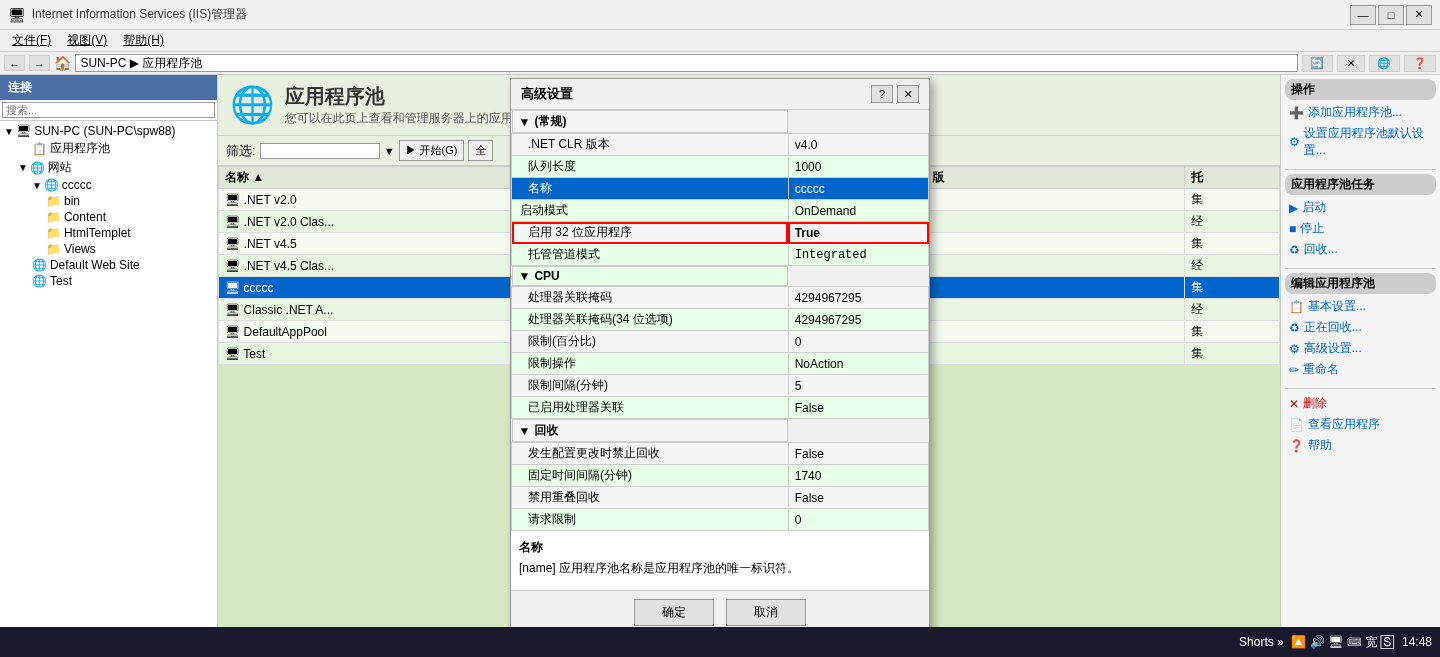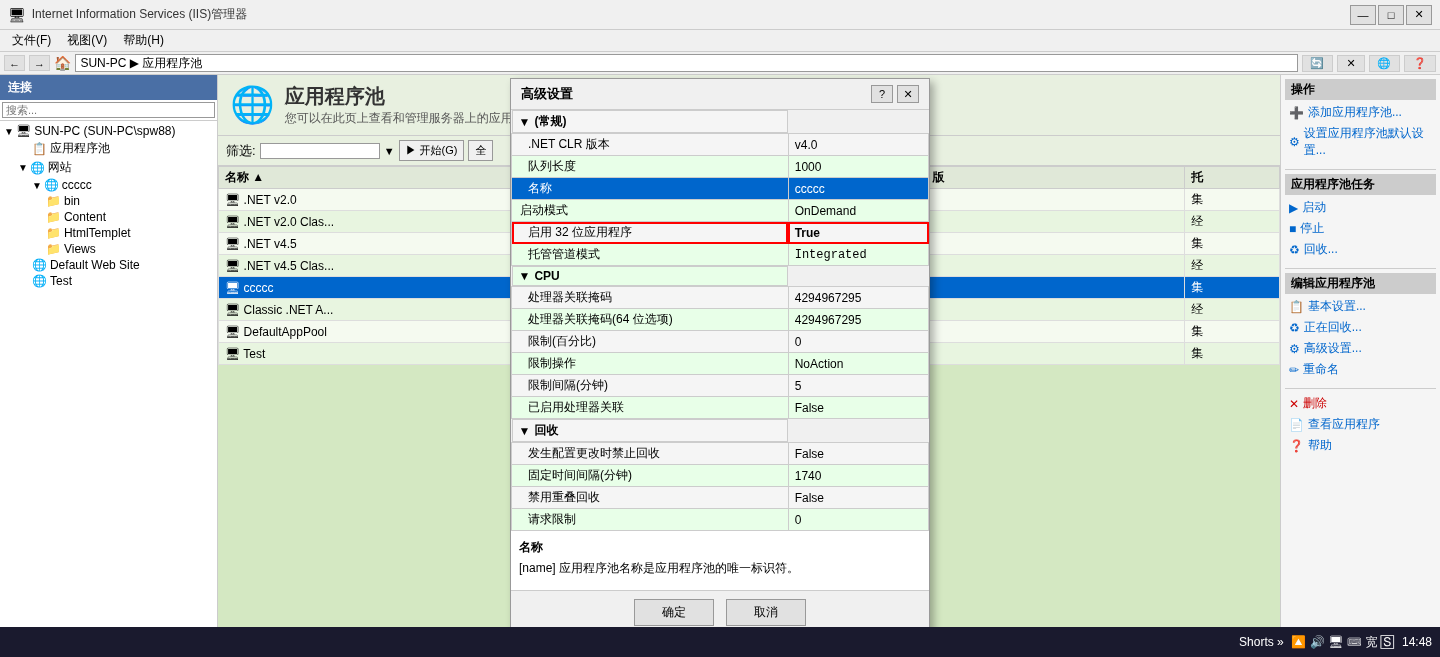--- a/index.html
+++ b/index.html
@@ -11,21 +11,21 @@
       background: #f0f0f0; height: 30px; padding: 0 8px;
       border-bottom: 1px solid #ccc;
     }
     .title-bar-left { display: flex; align-items: center; gap: 6px; }
     .title-bar-title { font-size: 12px; color: #333; }
     .title-bar-controls { display: flex; gap: 2px; }
     .title-btn { width: 26px; height: 20px; border: 1px solid #999; background: #e1e1e1; cursor: pointer; font-size: 11px; display: flex; align-items: center; justify-content: center; }
 
     
     .menu-bar { display: flex; align-items: center; height: 22px; padding: 0 4px; background: #f0f0f0; border-bottom: 1px solid #ccc; }
-    .menu-item { padding: 2px 8px; cursor: pointer; font-size: 12px; }
+    .menu-item { padding: 2px 8px; cursor: pointer; font-size: 12px; text-decoration: underline; }
 
     
     .main-layout { display: flex; height: calc(657px - 52px); }
 
     
     .sidebar { width: 218px; background: #fff; border-right: 1px solid #ccc; display: flex; flex-direction: column; }
     .sidebar-header { background: #4a6fa5; color: white; padding: 4px 8px; font-weight: bold; font-size: 12px; }
     .tree-area { flex: 1; overflow-y: auto; padding: 2px; }
     .tree-item { display: flex; align-items: center; padding: 1px 2px; cursor: pointer; white-space: nowrap; font-size: 12px; }
 
@@ -47,21 +47,21 @@
     .table-container { flex: 1; overflow-y: auto; }
     table { width: 100%; border-collapse: collapse; }
     th { background: #e0e8d8; border: 1px solid #ccc; padding: 2px 6px; text-align: left; font-size: 12px; font-weight: bold; white-space: nowrap; }
     td { border: 1px solid #ddd; padding: 2px 6px; font-size: 12px; white-space: nowrap; }
     tr:nth-child(odd) td { background: #f5faf0; }
     tr:nth-child(even) td { background: #e8f5e0; }
 
     
     .right-panel { width: 160px; background: #f5f5f5; border-left: 1px solid #ccc; padding: 4px; overflow-y: auto; }
     .panel-section { margin-bottom: 8px; }
-    .panel-title { background: #ccc; padding: 2px 6px; font-weight: bold; font-size: 12px; margin-bottom: 2px; }
+    .panel-title { background: #ccc; padding: 2px 6px; font-weight: bold; font-size: 12px; margin-bottom: 2px; border-radius: 8px; }
     .panel-action { display: flex; align-items: center; gap: 4px; padding: 2px 4px; cursor: pointer; font-size: 12px; color: #0066cc; }
     .panel-divider { height: 1px; background: #ccc; margin: 4px 0; }
 
     
     .dialog-overlay { position: fixed; top: 0; left: 0; width: 1440px; height: 657px; z-index: 100; }
     .dialog { position: absolute; top: 78px; left: 510px; width: 420px; background: #f0f0f0; border: 1px solid #999; box-shadow: 4px 4px 8px rgba(0,0,0,0.3); }
     .dialog-title-bar { display: flex; align-items: center; justify-content: space-between; background: #f0f0f0; padding: 6px 10px; border-bottom: 1px solid #ccc; }
     .dialog-title { font-size: 13px; font-weight: bold; }
     .dialog-controls { display: flex; gap: 4px; }
     .dialog-btn { width: 22px; height: 18px; border: 1px solid #999; background: #e1e1e1; cursor: pointer; font-size: 11px; display: flex; align-items: center; justify-content: center; }
@@ -384,21 +384,21 @@
           </tr>
 
           <tr>
             <td colspan="2" class="section-header"><span>▼</span> CPU</td>
           </tr>
           <tr>
             <td style="background:#f5f5f5; padding-left:16px;">处理器关联掩码</td>
             <td style="background:#f5f5f5;">4294967295</td>
           </tr>
           <tr>
-            <td style="background:#e8ffe8; padding-left:16px;">处理器关联掩码(64 位选项)</td>
+            <td style="background:#e8ffe8; padding-left:16px;">处理器关联掩码(34 位选项)</td>
             <td style="background:#e8ffe8;">4294967295</td>
           </tr>
           <tr>
             <td style="background:#f5f5f5; padding-left:16px;">限制(百分比)</td>
             <td style="background:#f5f5f5;">0</td>
           </tr>
           <tr>
             <td style="background:#e8ffe8; padding-left:16px;">限制操作</td>
             <td style="background:#e8ffe8;">NoAction</td>
           </tr>

